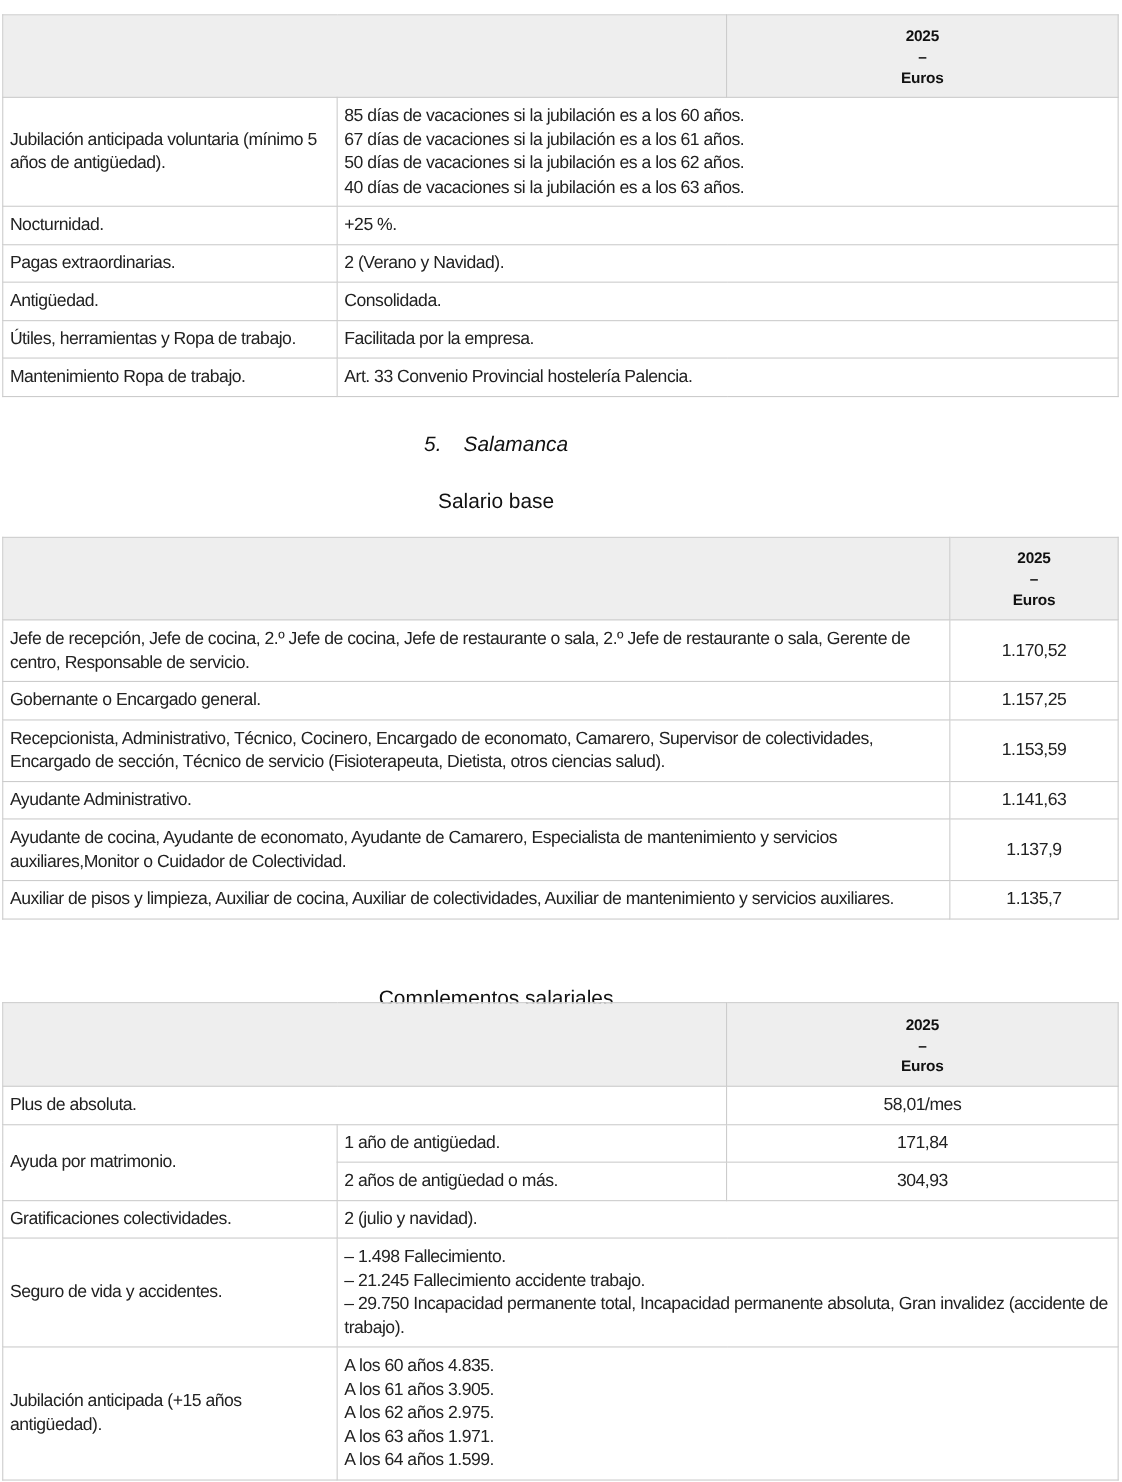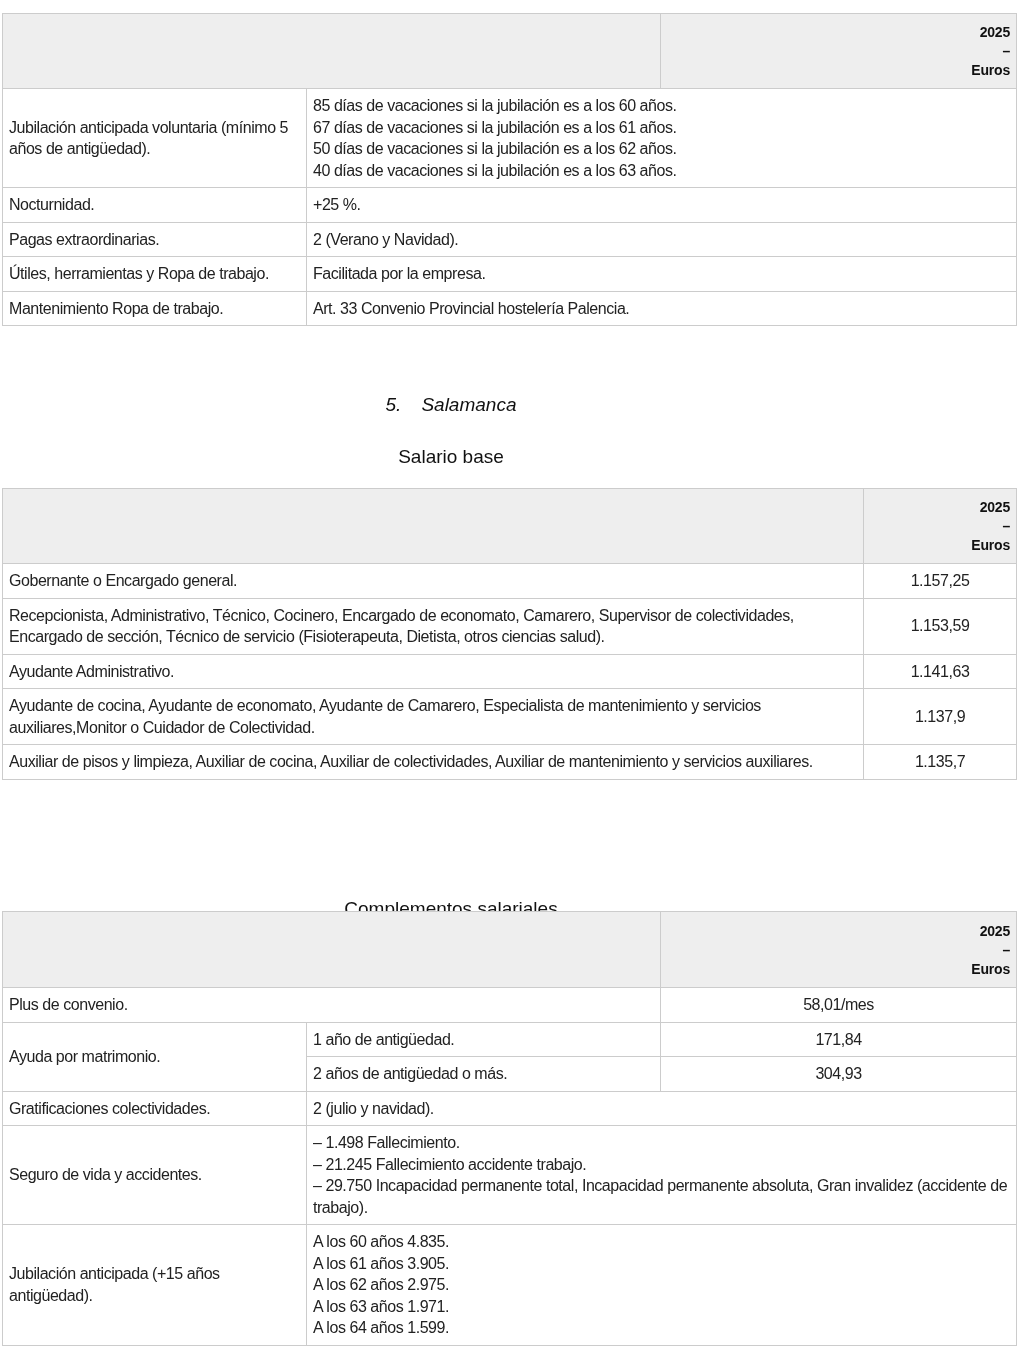--- a/index.html
+++ b/index.html
@@ -25,21 +25,21 @@
     padding: 6px 6px;
     vertical-align: middle;
     line-height: 21.5px;
   }
   th {
     background: #eeeeee;
     font-weight: bold;
     font-size: 14px;
     letter-spacing: -0.2px;
     line-height: 19px;
-    text-align: right;
+    text-align: center;
     padding: 9px 6px 8px;
     color: #111111;
     margin-top: 38px;
   }
   th.blank { background: #eeeeee; }
   td.center { text-align: center; }
   .line { display: block; }
   .heading {
     position: absolute;
     left: 0;
@@ -80,20 +80,24 @@
   </tr>
   <tr style="height:34px;">
     <td>Nocturnidad.</td>
     <td colspan="2">+25 %.</td>
   </tr>
   <tr style="height:34px;">
     <td>Pagas extraordinarias.</td>
     <td colspan="2">2 (Verano y Navidad).</td>
   </tr>
   <tr style="height:34px;">
+    <td>Antigüedad.</td>
+    <td colspan="2">Consolidada.</td>
+  </tr>
+  <tr style="height:34px;">
     <td>Útiles, herramientas y Ropa de trabajo.</td>
     <td colspan="2">Facilitada por la empresa.</td>
   </tr>
   <tr style="height:34px;">
     <td>Mantenimiento Ropa de trabajo.</td>
     <td colspan="2">Art. 33 Convenio Provincial hostelería Palencia.</td>
   </tr>
 </tbody>
   </table>
 
@@ -109,20 +113,24 @@
     <col style="width:153px">
   </colgroup>
   <tbody>
       <tr style="height:75px;">
     <th class="blank"></th>
     <th>
       <span class="line">2025</span>
       <span class="line">–</span>
       <span class="line">Euros</span>
     </th>
+  </tr>
+  <tr style="height:56px;">
+    <td>Jefe de recepción, Jefe de cocina, 2.º Jefe de cocina, Jefe de restaurante o sala, 2.º Jefe de restaurante o sala, Gerente de centro, Responsable de servicio.</td>
+    <td class="center">1.170,52</td>
   </tr>
   <tr style="height:34px;padding-left:40px;">
     <td>Gobernante o Encargado general.</td>
     <td class="center">1.157,25</td>
   </tr>
   <tr style="height:55px;">
     <td>Recepcionista, Administrativo, Técnico, Cocinero, Encargado de economato, Camarero, Supervisor de colectividades, Encargado de sección, Técnico de servicio (Fisioterapeuta, Dietista, otros ciencias salud).</td>
     <td class="center">1.153,59</td>
   </tr>
   <tr style="height:34px;">
@@ -151,21 +159,21 @@
   <tbody>
       <tr style="height:76px;">
     <th class="blank" colspan="2"></th>
     <th>
       <span class="line">2025</span>
       <span class="line">–</span>
       <span class="line">Euros</span>
     </th>
   </tr>
   <tr style="height:33px;">
-    <td colspan="2">Plus de convenio.</td>
+    <td colspan="2">Plus de absoluta.</td>
     <td class="center">58,01/mes</td>
   </tr>
   <tr style="height:34px;">
     <td rowspan="2">Ayuda por matrimonio.</td>
     <td>1 año de antigüedad.</td>
     <td class="center">171,84</td>
   </tr>
   <tr style="height:34px;">
     <td>2 años de antigüedad o más.</td>
     <td class="center">304,93</td>

